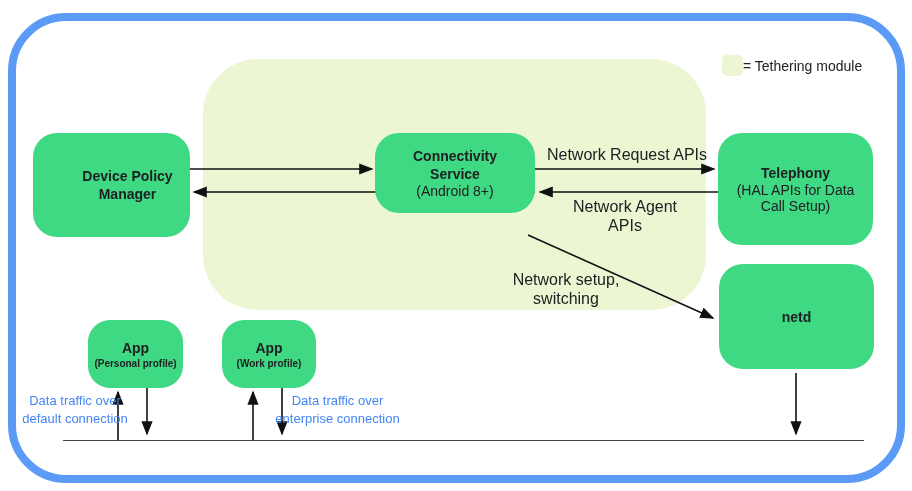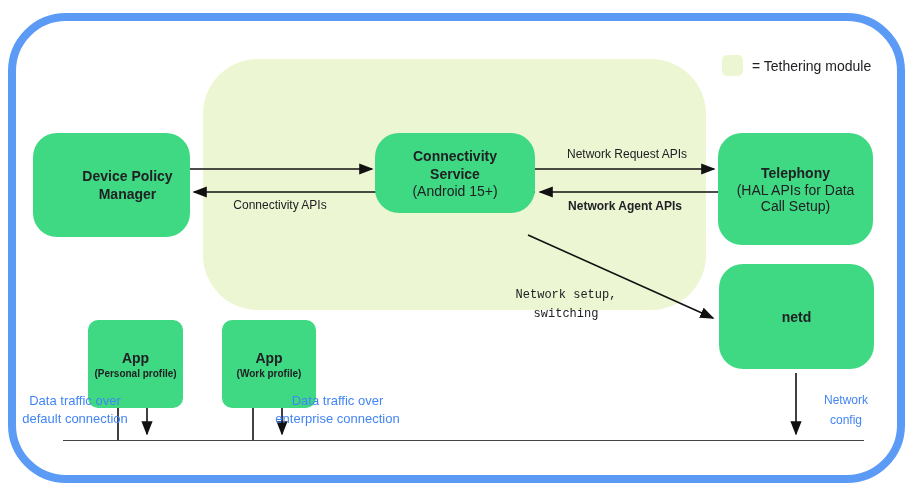--- a/index.html
+++ b/index.html
@@ -5,52 +5,52 @@
   html,body{margin:0;padding:0;background:#fff;}
   body{font-family:"Liberation Sans","DejaVu Sans",sans-serif;}
   .canvas{position:relative;width:912px;height:491px;background:var(--canvas,#fff);overflow:hidden;}
 
   .frame{position:absolute;left:8px;top:13px;width:897px;height:470px;box-sizing:border-box;
          border:8px solid var(--frame-blue,#5b9af5);border-radius:58px;}
 
   .tether-bg{position:absolute;left:203px;top:59px;width:503px;height:251px;border-radius:55px;
              background:var(--tethering-bg,#edf6d3);}
 
-  .legend{position:absolute;left:722px;top:55px;display:flex;align-items:center;gap:9px;}
+  .legend{position:absolute;left:722px;top:55px;display:flex;align-items:center;}
   .legend .swatch{width:21px;height:21px;border-radius:5px;background:var(--tethering-bg,#edf6d3);display:inline-block;}
   .legend .legend-label{font-size:14px;color:var(--text-dark,#202124);}
 
   .box{position:absolute;background:var(--module-green,#3ed982);border-radius:24px;
        display:flex;flex-direction:column;align-items:center;justify-content:center;
        text-align:center;color:var(--text-dark,#202124);}
   .box-title{font-weight:bold;font-size:14px;line-height:18px;}
   .box-sub{font-size:14px;line-height:16px;}
   .box.dpm{left:33px;top:133px;width:157px;height:104px;}
   .box.dpm .box-title{max-width:104px;margin-left:32px;}
   .box.conn{left:375px;top:133px;width:160px;height:80px;}
   .box.conn .box-title{max-width:96px;}
   .box.tel{left:718px;top:133px;width:155px;height:112px;}
   .box.tel .box-sub{max-width:132px;}
   .box.netd{left:719px;top:264px;width:155px;height:105px;}
-  .box.app{border-radius:10px;width:95px;height:88px;}
+  .box.app{border-radius:22px;width:95px;height:68px;}
   .box.app .box-sub{font-size:10px;font-weight:bold;line-height:13px;}
   .box.app1{left:88px;top:320px;}
   .box.app2{left:222px;top:320px;width:94px;}
 
   .arrows{position:absolute;left:0;top:0;width:912px;height:491px;}
   .arrows line,.arrows path{stroke:var(--arrow-black,#111);stroke-width:1.6;fill:none;}
   .arrows .kernel-line{stroke:var(--kernel-line,#444);stroke-width:1.2;}
   .arrows marker path{fill:var(--arrow-black,#111);stroke:none;}
 
-  .lbl{position:absolute;text-align:center;font-size:12px;line-height:19px;color:var(--text-dark,#202124);}
+  .lbl{position:absolute;text-align:center;font-size:16px;line-height:19px;color:var(--text-dark,#202124);}
   .lbl.blue{color:var(--label-blue,#4285f4);}
   .lbl.connectivity-apis{left:220px;top:196px;width:120px;}
   .lbl.network-request{left:537px;top:145px;width:180px;}
-  .lbl.network-agent{left:565px;top:197px;width:120px;font-weight:bold;}
-  .lbl.network-setup{left:501px;top:286px;width:130px;font-family:Liberation Mono, monospace;}
+  .lbl.network-agent{left:565px;top:197px;width:120px;}
+  .lbl.network-setup{left:501px;top:270px;width:130px;}
   .lbl.data-default{left:16px;top:392px;width:118px;font-size:13px;line-height:18px;}
   .lbl.data-enterprise{left:270px;top:392px;width:135px;font-size:13px;line-height:18px;}
   .lbl.network-config{left:811px;top:390px;width:70px;line-height:20px;}
   .lbl.kernel{left:397px;top:467px;width:100px;margin-top:32px;}
 </style>
 </head>
 <body>
 
 <div class="canvas">
 
@@ -81,21 +81,21 @@
     <line x1="253" y1="440" x2="253" y2="392" marker-end="url(#ah)"></line>
     <line x1="282" y1="388" x2="282" y2="434" marker-end="url(#ah)"></line>
   </svg>
 
   <div class="box dpm">
     <div class="box-title">Device Policy Manager</div>
   </div>
 
   <div class="box conn">
     <div class="box-title">Connectivity Service</div>
-    <div class="box-sub">(Android 15+)</div>
+    <div class="box-sub">(Android 8+)</div>
   </div>
 
   <div class="box tel">
     <div class="box-title">Telephony</div>
     <div class="box-sub">(HAL APIs for Data Call Setup)</div>
   </div>
 
   <div class="box netd">
     <div class="box-title">netd</div>
   </div>
@@ -103,22 +103,20 @@
   <div class="box app app1">
     <div class="box-title">App</div>
     <div class="box-sub">(Personal profile)</div>
   </div>
 
   <div class="box app app2">
     <div class="box-title">App</div>
     <div class="box-sub">(Work profile)</div>
   </div>
 
-  <div class="lbl connectivity-apis">Connectivity APIs</div>
   <div class="lbl network-request">Network Request APIs</div>
   <div class="lbl network-agent">Network Agent APIs</div>
   <div class="lbl network-setup">Network setup, switching</div>
   <div class="lbl blue data-enterprise">Data traffic over enterprise connection</div>
   <div class="lbl blue data-default">Data traffic over default connection</div>
-  <div class="lbl blue network-config">Network config</div>
   <div class="lbl kernel">Kernel</div>
 
 </div>
 
 </body></html>

